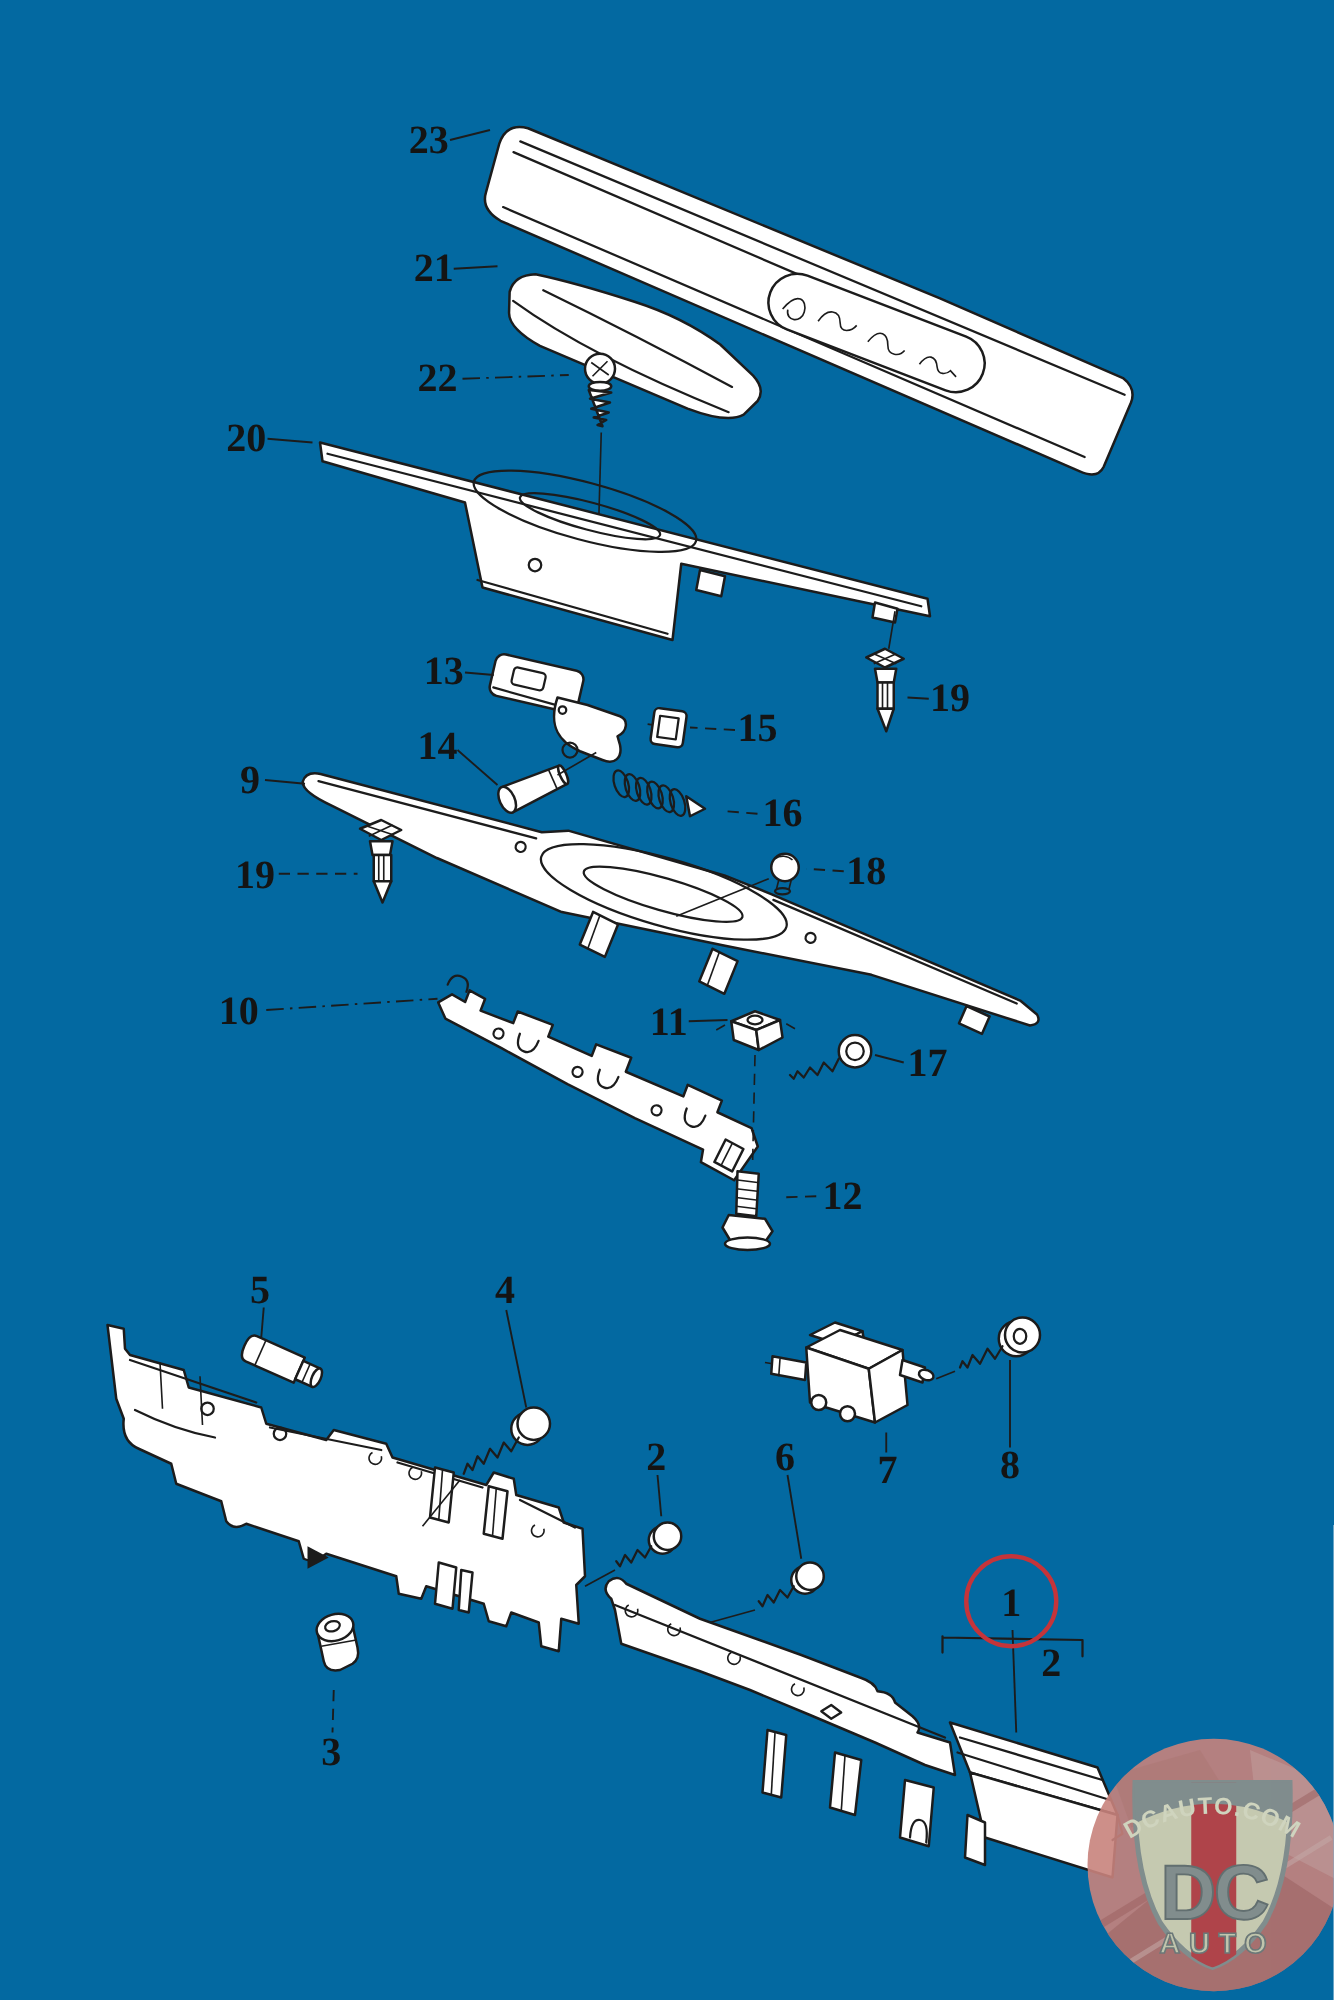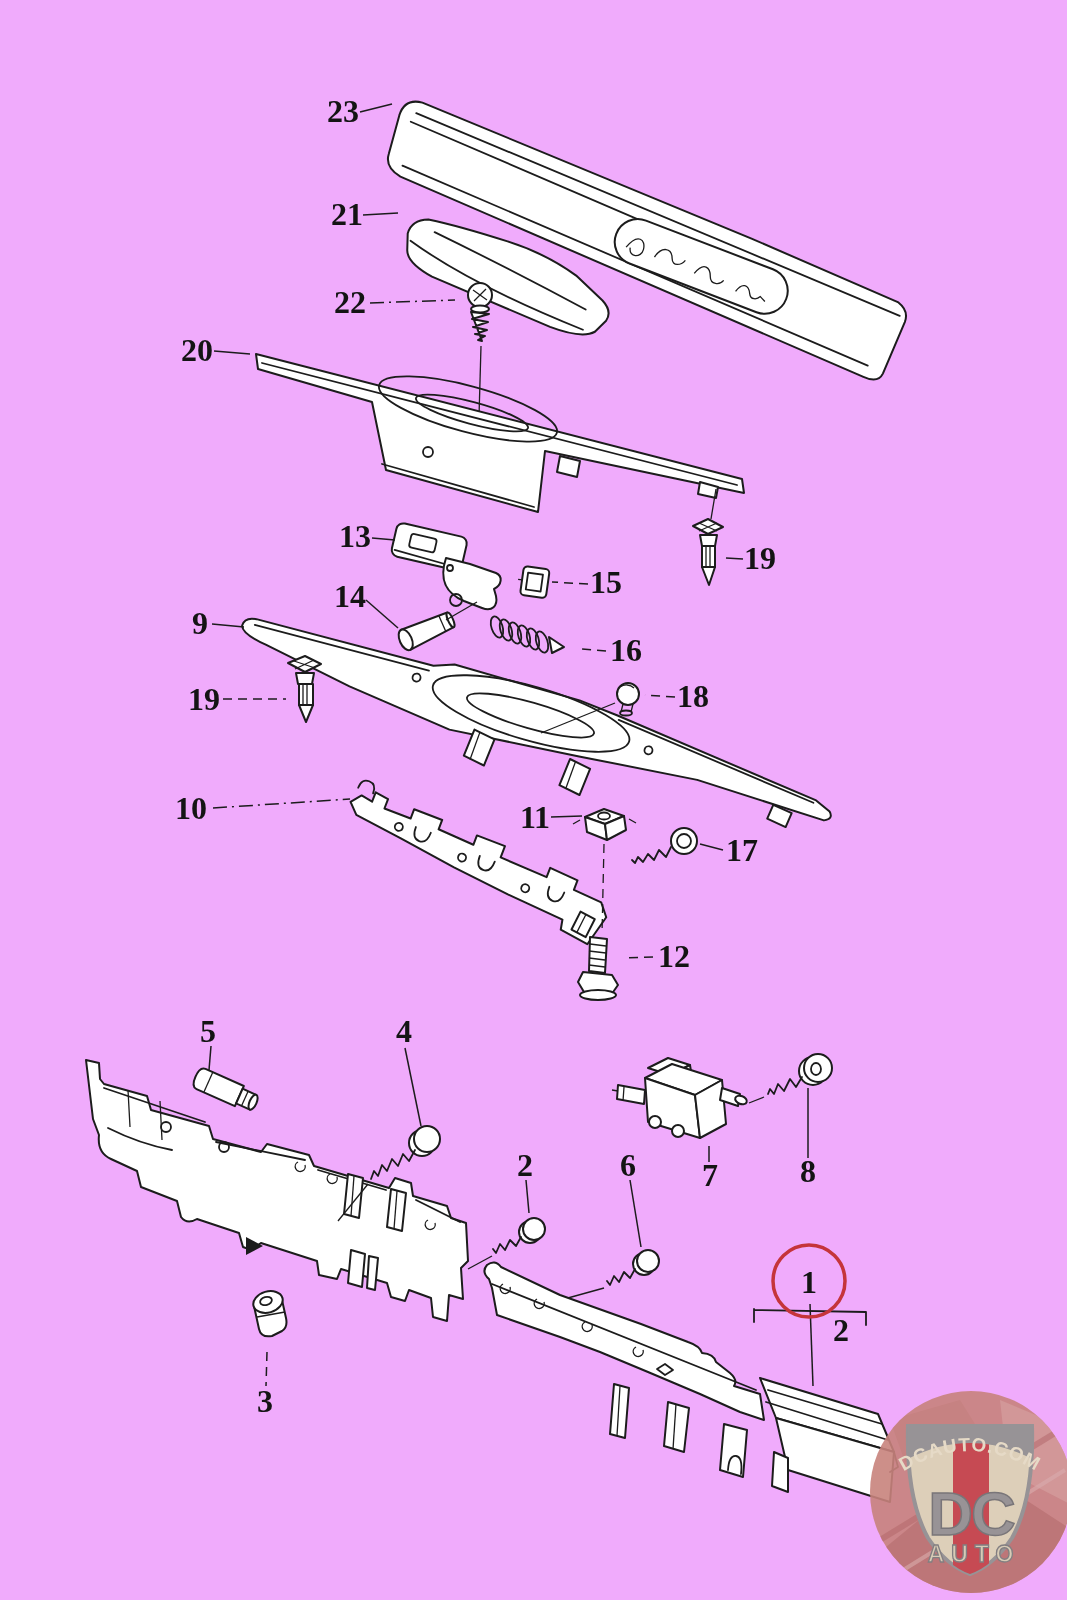--- a/index.html
+++ b/index.html
@@ -1,16 +1,16 @@
 <!DOCTYPE html>
 <html><head>
 <meta charset="utf-8">
 <style>
   html,body{margin:0;padding:0;background:#ffffff;}
-  .page{position:relative;width:1067px;height:1600px;background:#f0abfc;overflow:hidden;
+  .page{position:relative;width:1067px;height:1600px;background:#0369a1;overflow:hidden;
         font-family:"Liberation Serif", serif;text-decoration:underline;}
   svg{display:block;}
   .part{fill:#ffffff;stroke:#1c1c1c;stroke-width:2;stroke-linejoin:round;stroke-linecap:round;}
   .pline{fill:none;stroke:#1c1c1c;stroke-width:1.8;stroke-linejoin:round;stroke-linecap:round;}
   .thin{fill:none;stroke:#1c1c1c;stroke-width:1.3;}
   .leader{fill:none;stroke:#1c1c1c;stroke-width:1.5;}
   .dash{stroke-dasharray:9 6;}
   .dashdot{stroke-dasharray:14 5 2 5;}
   .callout{font:bold 32px "Liberation Serif", serif;fill:#141414;text-anchor:middle;}
   .dark{fill:#1c1c1c;stroke:none;}

